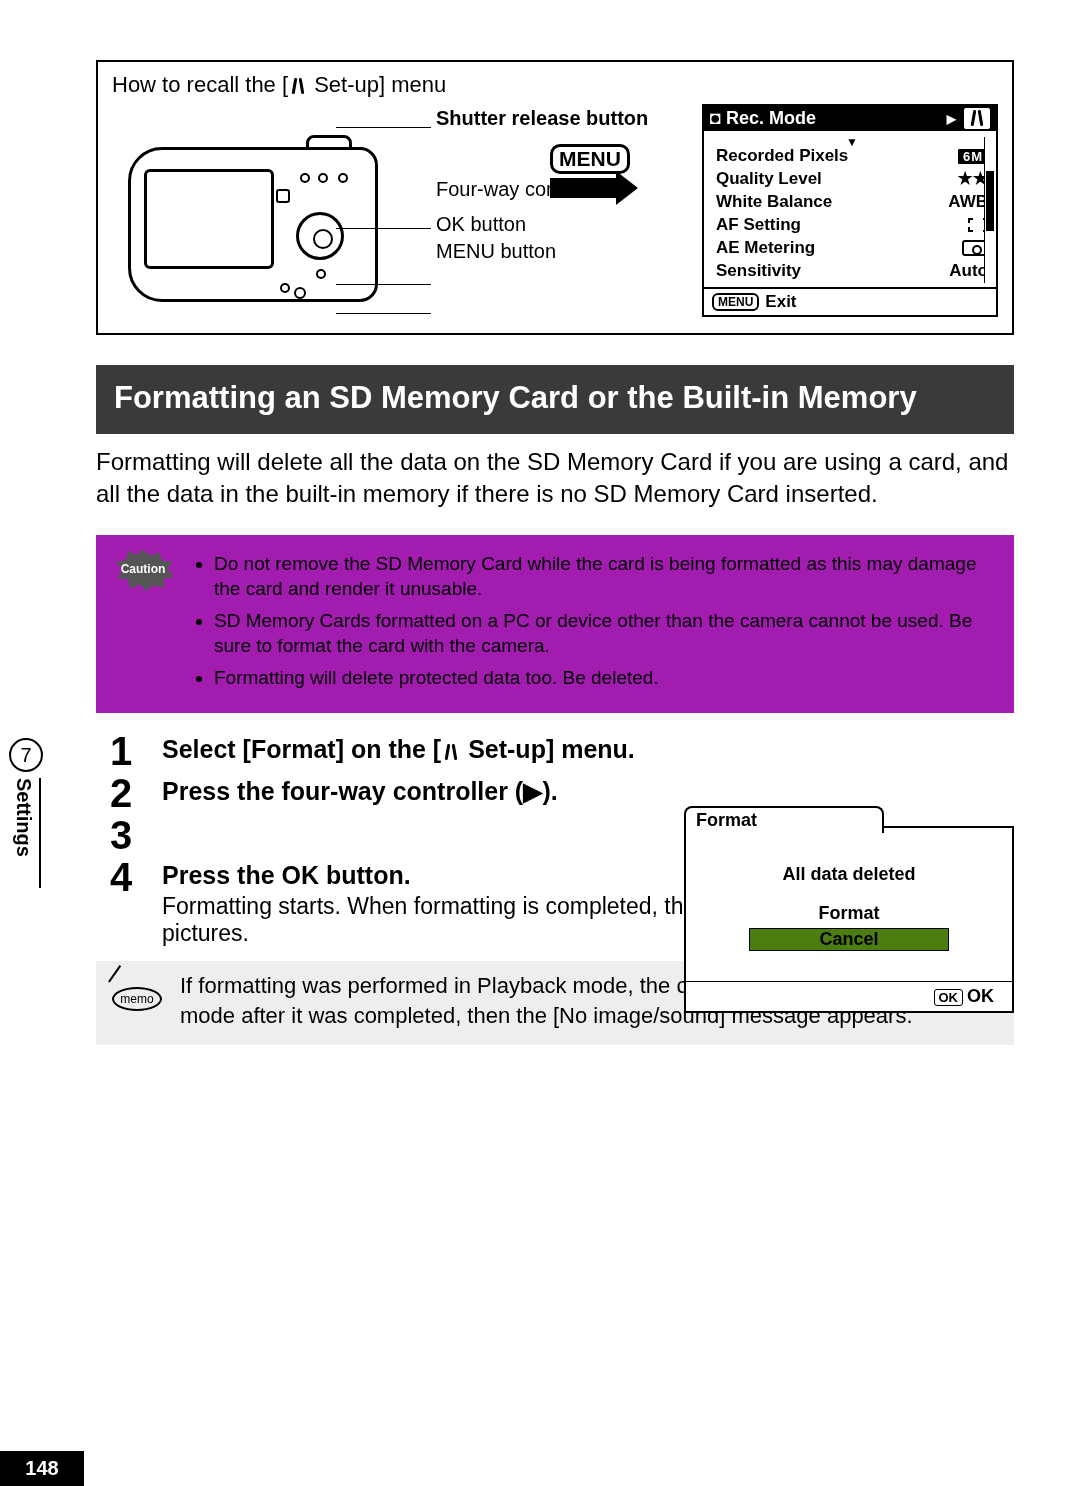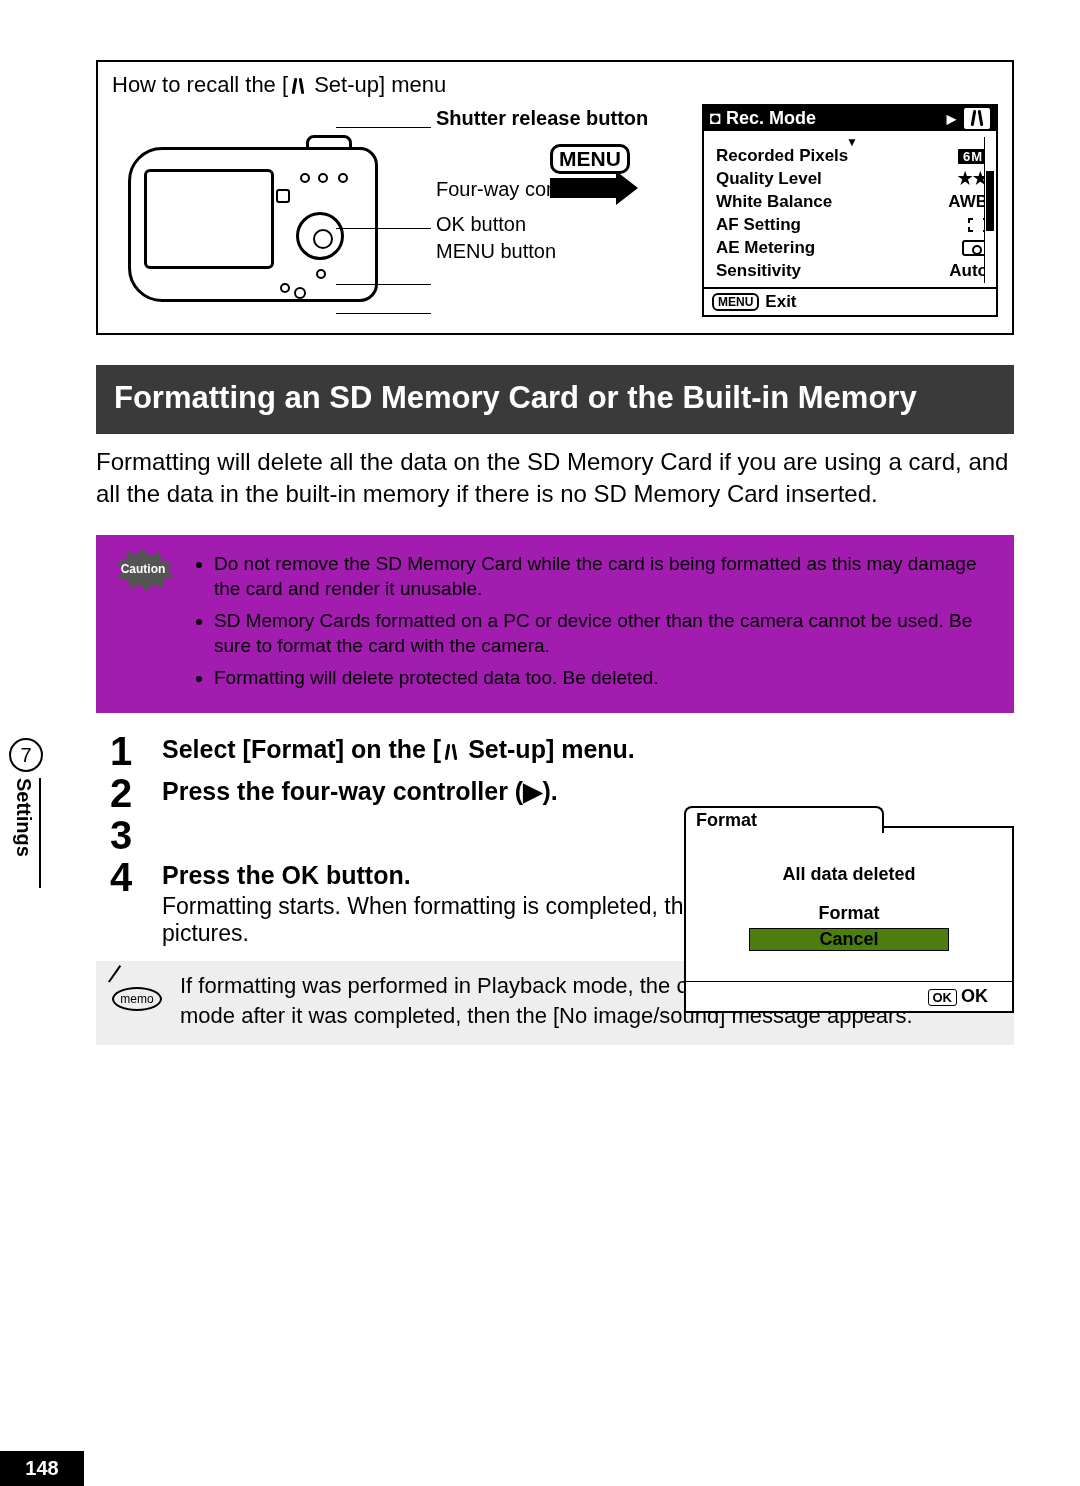--- a/index.html
+++ b/index.html
@@ -273,21 +273,21 @@
     align-items:center;
     justify-content:center;
     gap:4px;
     font-weight:bold;
     position:relative;
   }
   .opt-line { width: 200px; text-align:center; }
   .opt-sel { border:1px solid #000; background:#4d7c0f; }
   .ok-row {
     border-top:1px solid #000;
-    padding:4px 24px;
+    padding:4px 18px;
     text-align:right;
     font-weight:bold;
   }
   .ok-badge { border:1px solid #000; font-size:13px; padding:0 4px; border-radius:3px; margin-right:4px;}
 
   
   .memo-block {
     background:#eee;
     display:flex;
     align-items:flex-start;

